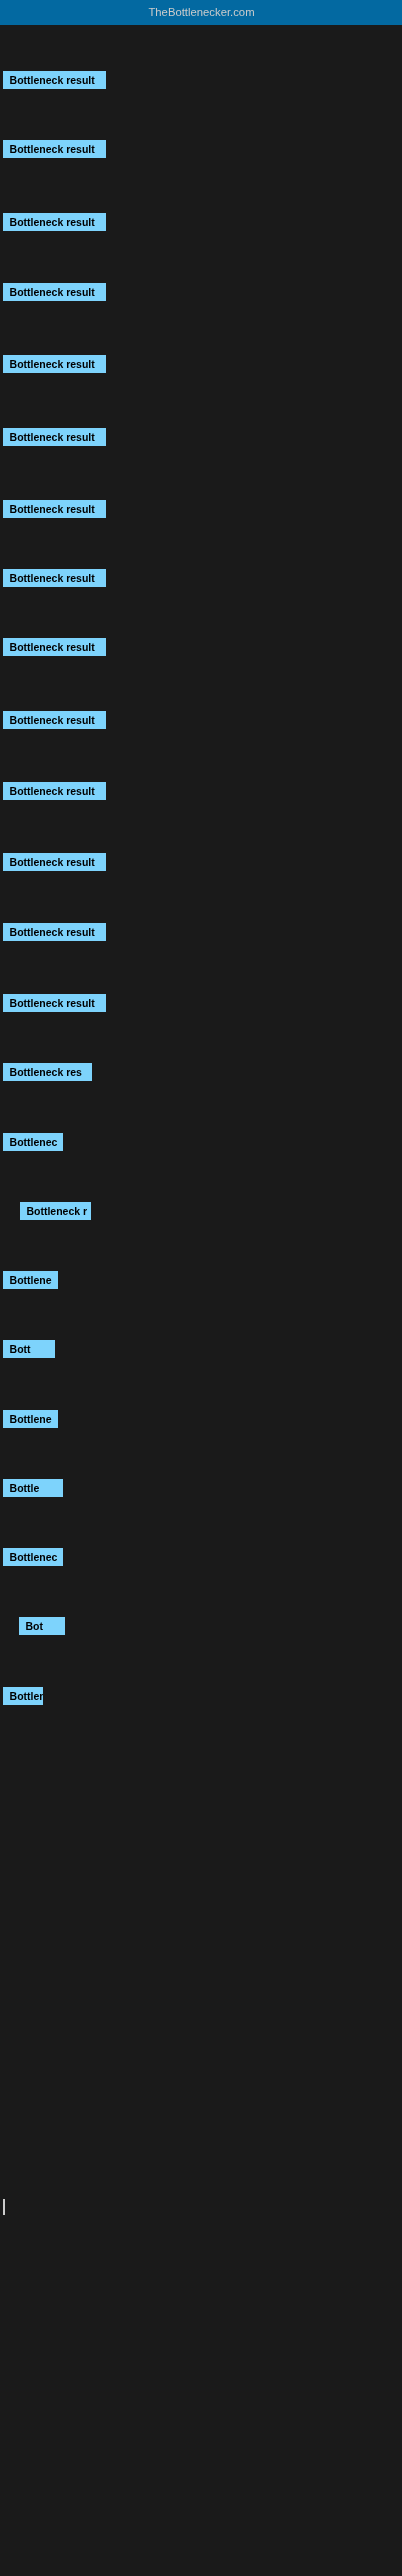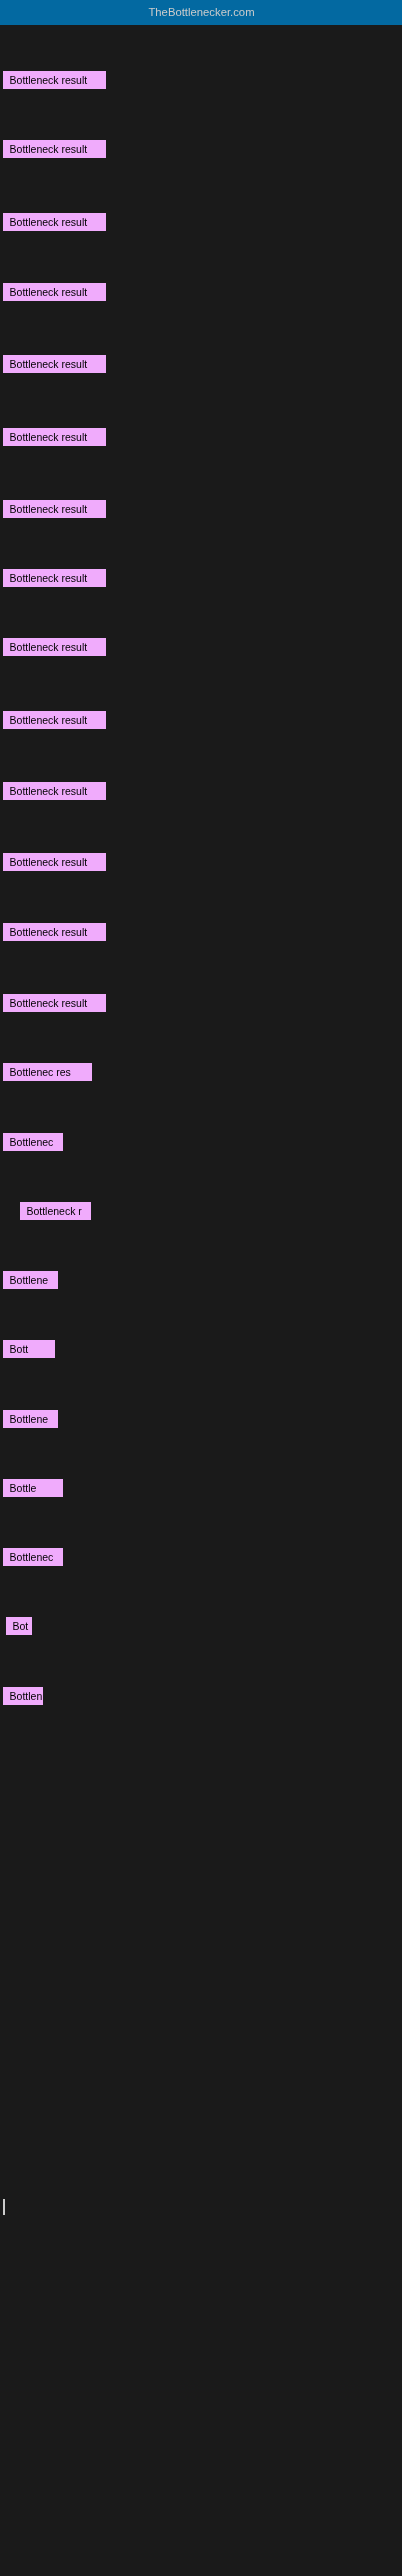--- a/index.html
+++ b/index.html
@@ -19,24 +19,24 @@
     .site-title {
       text-align: center;
       color: #cccccc;
       font-size: 11.3px;
       padding: 6.4px 0;
       background-color: #0369a1;
     }
 
     .bottleneck-item {
       display: block;
-      background-color: #f0abfc;
+      background-color: #7dd3fc;
       color: #000000;
       font-size: 10.5px;
-      font-weight: normal;
+      font-weight: bold;
       padding: 3.2px 6.4px;
       margin: 0 0 1.6px 0;
       white-space: nowrap;
       overflow: hidden;
     }
 
     .cursor-line {
       position: absolute;
       left: 3.2px;
       width: 1.6px;
@@ -57,25 +57,25 @@
     <div class="bottleneck-item" style="position: absolute; top: 330px; left: 3.2px; width: 103px;">Bottleneck result</div>
     <div class="bottleneck-item" style="position: absolute; top: 403px; left: 3.2px; width: 103px;">Bottleneck result</div>
     <div class="bottleneck-item" style="position: absolute; top: 475px; left: 3.2px; width: 103px;">Bottleneck result</div>
     <div class="bottleneck-item" style="position: absolute; top: 544px; left: 3.2px; width: 103px;">Bottleneck result</div>
     <div class="bottleneck-item" style="position: absolute; top: 613px; left: 3.2px; width: 103px;">Bottleneck result</div>
     <div class="bottleneck-item" style="position: absolute; top: 686px; left: 3.2px; width: 103px;">Bottleneck result</div>
     <div class="bottleneck-item" style="position: absolute; top: 757px; left: 3.2px; width: 103px;">Bottleneck result</div>
     <div class="bottleneck-item" style="position: absolute; top: 828px; left: 3.2px; width: 103px;">Bottleneck result</div>
     <div class="bottleneck-item" style="position: absolute; top: 898px; left: 3.2px; width: 103px;">Bottleneck result</div>
     <div class="bottleneck-item" style="position: absolute; top: 969px; left: 3.2px; width: 103px;">Bottleneck result</div>
-    <div class="bottleneck-item" style="position: absolute; top: 1038px; left: 3.2px; width: 89px;">Bottlenec res</div>
+    <div class="bottleneck-item" style="position: absolute; top: 1038px; left: 3.2px; width: 89px;">Bottleneck res</div>
     <div class="bottleneck-item" style="position: absolute; top: 1108px; left: 3.2px; width: 60px;">Bottlenec</div>
     <div class="bottleneck-item" style="position: absolute; top: 1177px; left: 20px; width: 71px;">Bottleneck r</div>
     <div class="bottleneck-item" style="position: absolute; top: 1246px; left: 3.2px; width: 55px;">Bottlene</div>
     <div class="bottleneck-item" style="position: absolute; top: 1315px; left: 3.2px; width: 52px;">Bott</div>
     <div class="bottleneck-item" style="position: absolute; top: 1385px; left: 3.2px; width: 55px;">Bottlene</div>
     <div class="bottleneck-item" style="position: absolute; top: 1454px; left: 3.2px; width: 60px;">Bottle</div>
     <div class="bottleneck-item" style="position: absolute; top: 1523px; left: 3.2px; width: 60px;">Bottlenec</div>
-    <div class="bottleneck-item" style="position: absolute; top: 1592px; left: 6px; width: 26px;">Bot</div>
+    <div class="bottleneck-item" style="position: absolute; top: 1592px; left: 19px; width: 46px;">Bot</div>
     <div class="bottleneck-item" style="position: absolute; top: 1662px; left: 3.2px; width: 40px;">Bottlen</div>
     <div class="cursor-line" style="top: 2174px;"></div>
   </div>
 
 
 </body></html>

